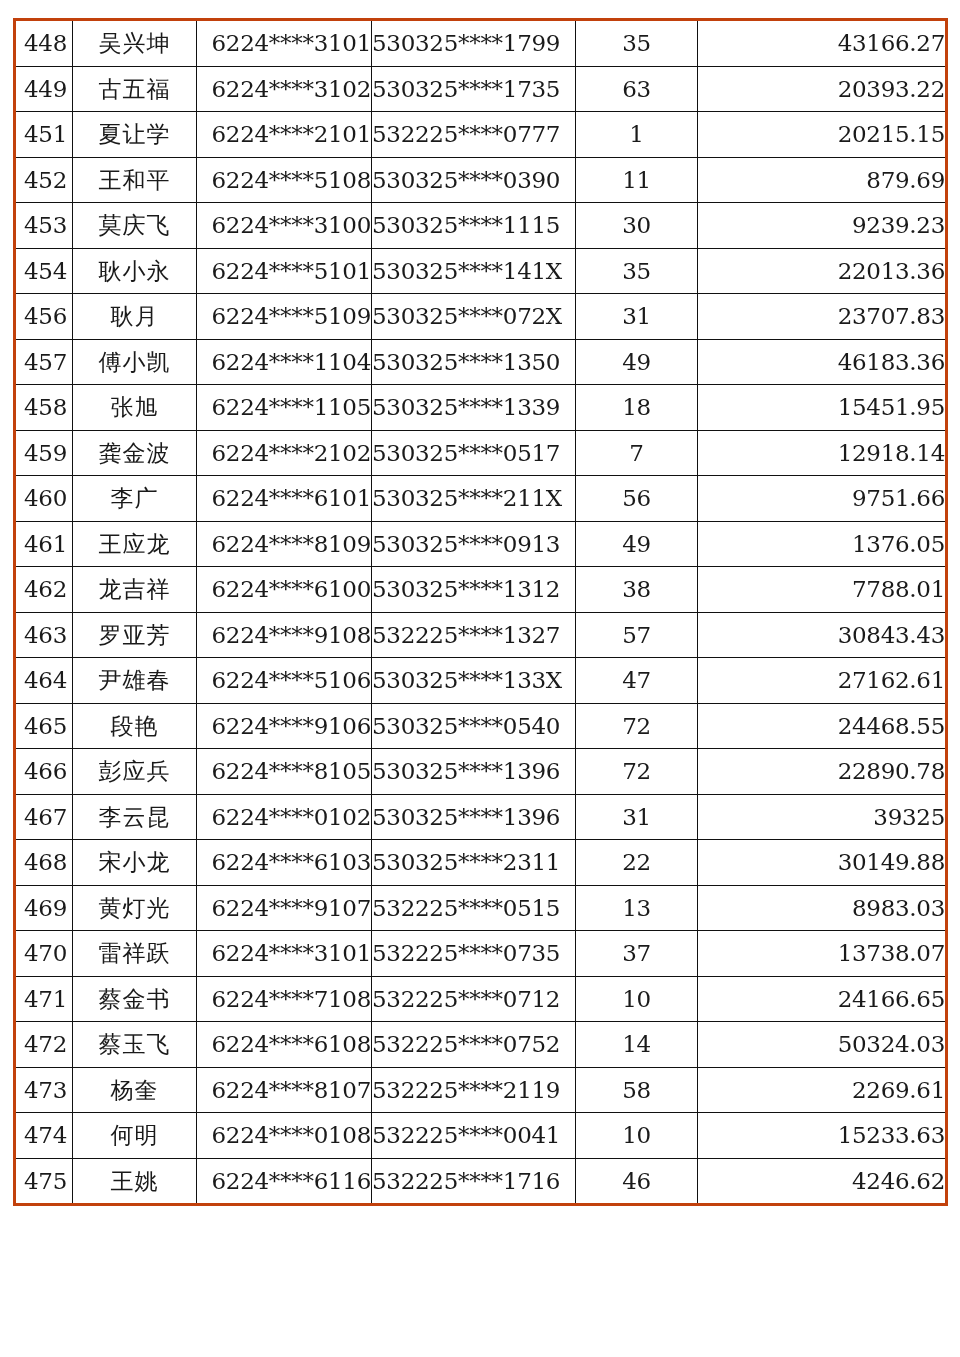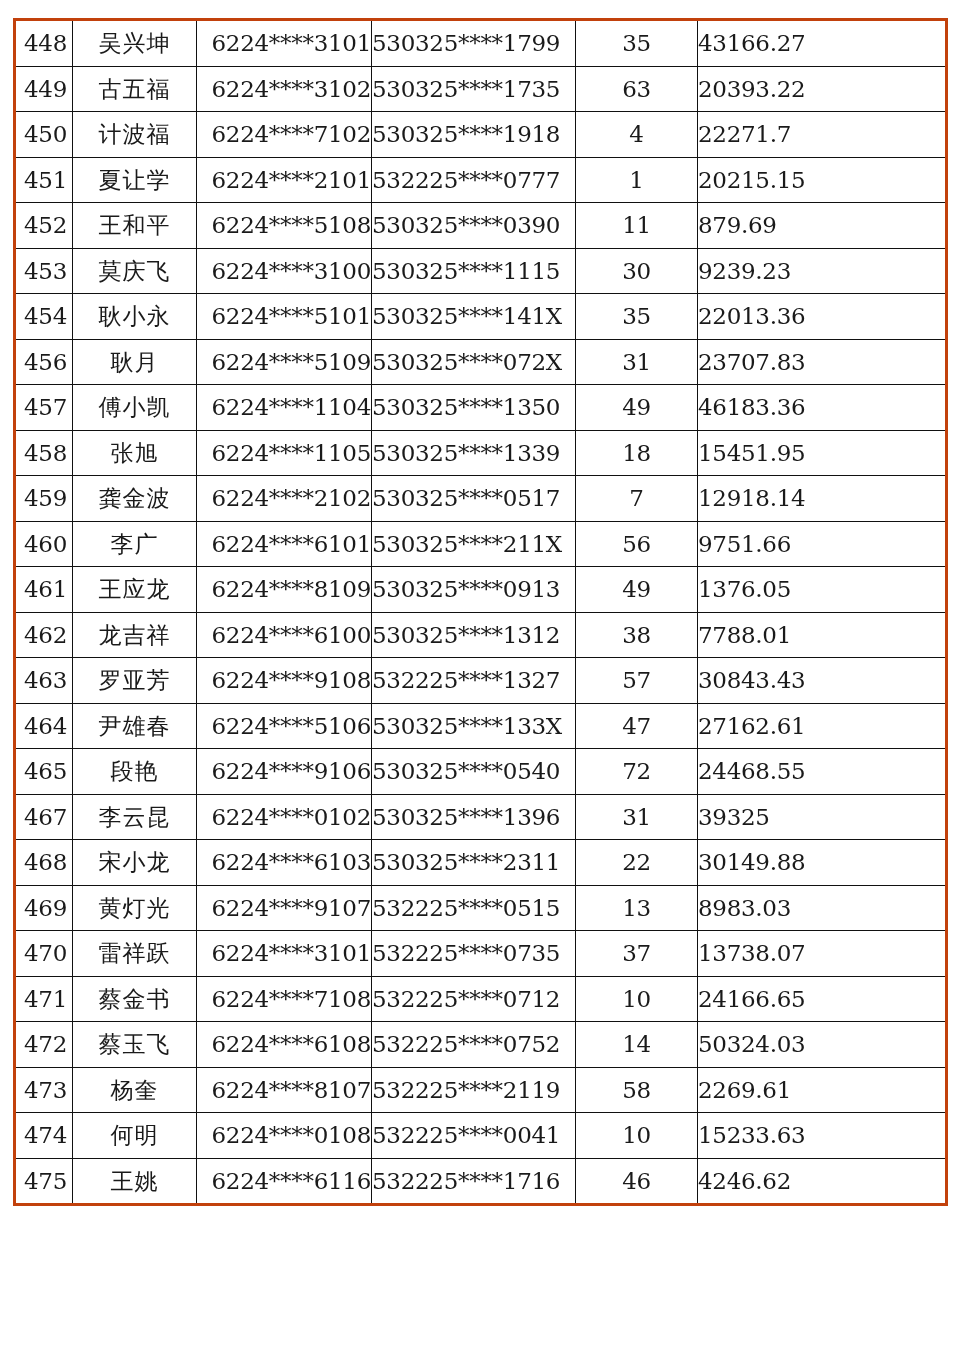--- a/index.html
+++ b/index.html
@@ -32,21 +32,21 @@
       line-height: 44px;
       white-space: nowrap;
       overflow: hidden;
       letter-spacing: -0.3px;
     }
     .c-seq   { width: 56px;  text-align: left; padding-left: 8px !important; }
     .c-name  { width: 124px; text-align: center; letter-spacing: 1px !important; }
     .c-card  { width: 175px; text-align: right; }
     .c-id    { width: 204px; text-align: left; }
     .c-num   { width: 122px; text-align: center; margin-top: 16px; }
-    .c-amt   { width: 249px; text-align: left; }
+    .c-amt   { width: 249px; text-align: right; }
   </style>
 </head>
 <body>
 
 <table id="doc-table">
   <colgroup>
     <col style="width:58px">
     <col style="width:124px">
     <col style="width:175px">
     <col style="width:204px">
@@ -64,28 +64,20 @@
   </tr>
       <tr>
     <td class="c-seq">449</td>
     <td class="c-name">古五福</td>
     <td class="c-card">6224****3102</td>
     <td class="c-id">530325****1735</td>
     <td class="c-num">63</td>
     <td class="c-amt">20393.22</td>
   </tr>
       <tr>
-    <td class="c-seq">450</td>
-    <td class="c-name">计波福</td>
-    <td class="c-card">6224****7102</td>
-    <td class="c-id">530325****1918</td>
-    <td class="c-num">4</td>
-    <td class="c-amt">22271.7</td>
-  </tr>
-      <tr>
     <td class="c-seq">451</td>
     <td class="c-name">夏让学</td>
     <td class="c-card">6224****2101</td>
     <td class="c-id">532225****0777</td>
     <td class="c-num">1</td>
     <td class="c-amt">20215.15</td>
   </tr>
       <tr>
     <td class="c-seq">452</td>
     <td class="c-name">王和平</td>
@@ -184,20 +176,28 @@
   </tr>
       <tr>
     <td class="c-seq">465</td>
     <td class="c-name">段艳</td>
     <td class="c-card">6224****9106</td>
     <td class="c-id">530325****0540</td>
     <td class="c-num">72</td>
     <td class="c-amt">24468.55</td>
   </tr>
       <tr>
+    <td class="c-seq">466</td>
+    <td class="c-name">彭应兵</td>
+    <td class="c-card">6224****8105</td>
+    <td class="c-id">530325****1396</td>
+    <td class="c-num">72</td>
+    <td class="c-amt">22890.78</td>
+  </tr>
+      <tr>
     <td class="c-seq">467</td>
     <td class="c-name">李云昆</td>
     <td class="c-card">6224****0102</td>
     <td class="c-id">530325****1396</td>
     <td class="c-num">31</td>
     <td class="c-amt">39325</td>
   </tr>
       <tr>
     <td class="c-seq">468</td>
     <td class="c-name">宋小龙</td>

